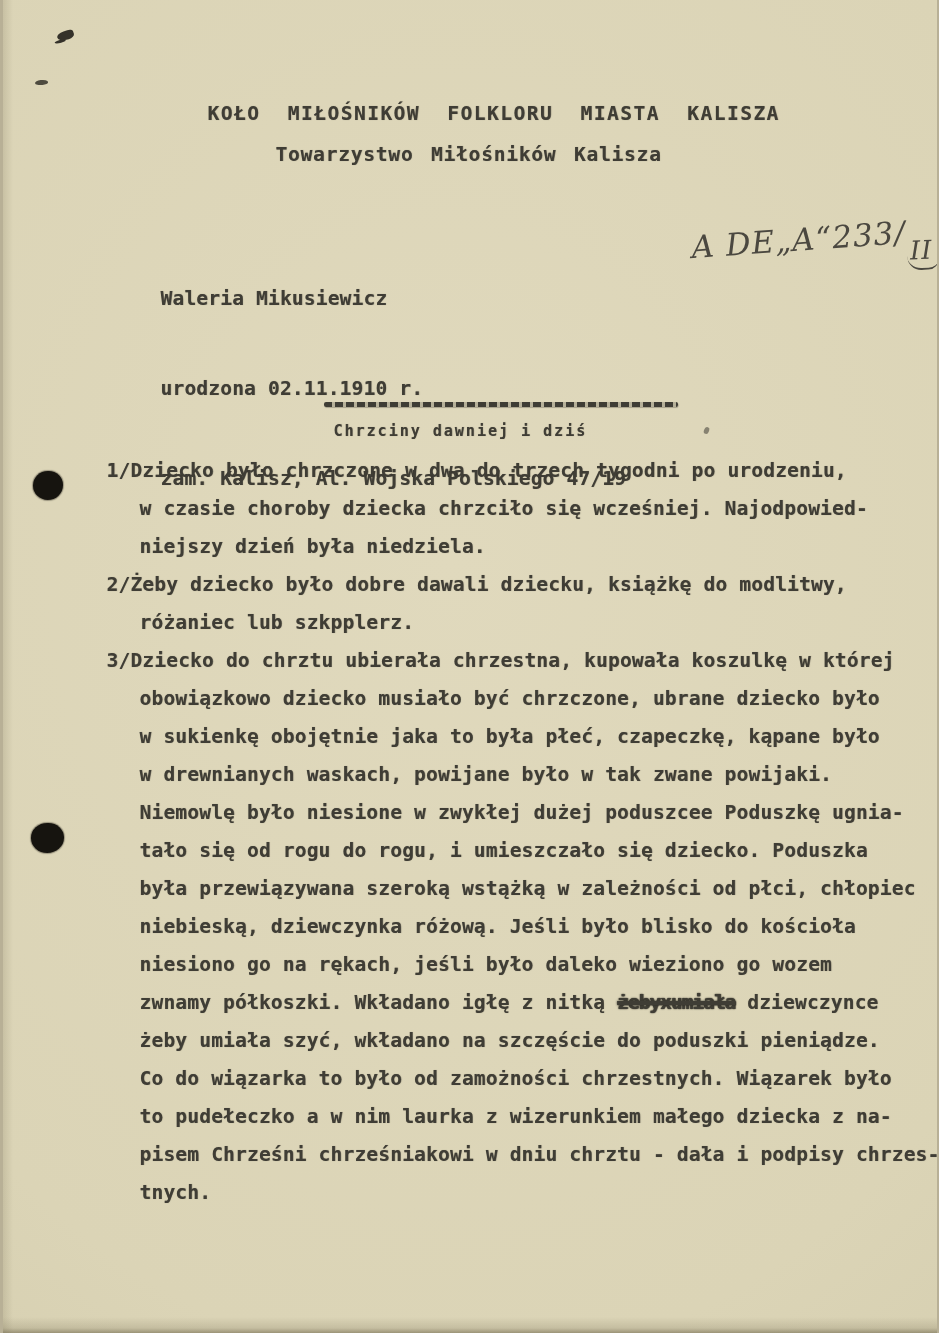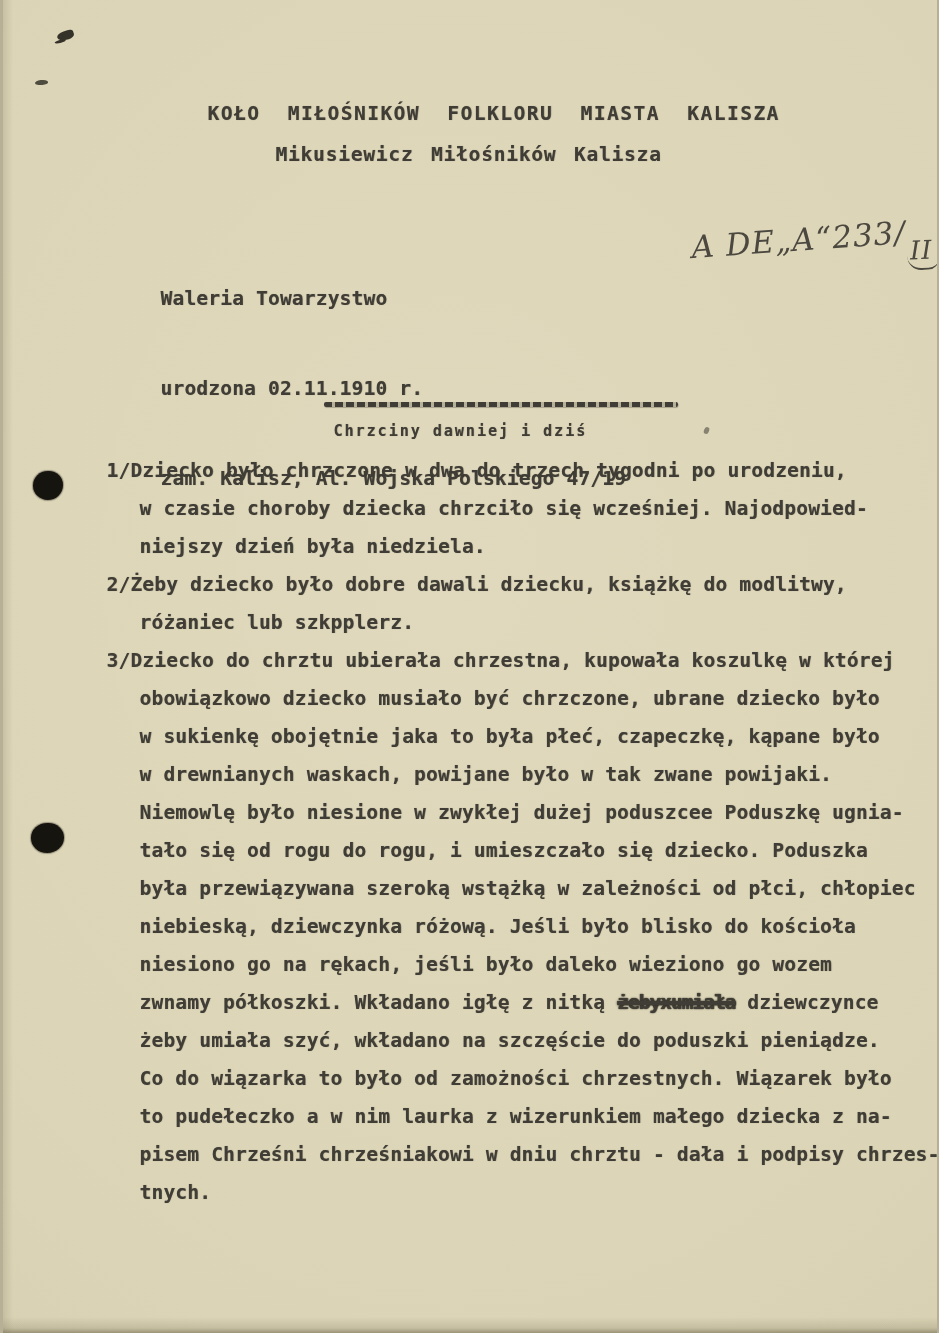--- a/index.html
+++ b/index.html
@@ -77,28 +77,28 @@
 <div class="sheet">
 
   <div class="smudge smudge-1"></div>
   <div class="smudge smudge-2"></div>
   <div class="speck"></div>
 
   <div class="punch-hole hole-top"></div>
   <div class="punch-hole hole-bottom"></div>
 
   <div class="type header1">KOŁO MIŁOŚNIKÓW FOLKLORU MIASTA KALISZA</div>
-  <div class="type header2">Mikusiewicz Miłośników Kalisza</div>
+  <div class="type header2">Towarzystwo Miłośników Kalisza</div>
 
   <div class="annotation">
     <span>A DE„A“233/</span><span class="ann-sub">II</span>
   </div>
 
   <div class="type person-block">
-    <div>Waleria Towarzystwo</div>
+    <div>Waleria Mikusiewicz</div>
     <div>urodzona 02.11.1910 r.</div>
     <div>zam. Kalisz, Al. Wojska Polskiego 47/19</div>
   </div>
 
   <div class="type doc-title">Chrzciny dawniej i dziś</div>
   <div class="title-underline"></div>
 
   <div class="type body-text"><div class="line">1/Dziecko było chrzczone w dwa do trzech tygodni po urodzeniu,</div><div class="line indent">w czasie choroby dziecka chrzciło się wcześniej. Najodpowied-</div><div class="line indent">niejszy dzień była niedziela.</div><div class="line">2/Żeby dziecko było dobre dawali dziecku, książkę do modlitwy,</div><div class="line indent">różaniec lub szkpplerz.</div><div class="line">3/Dziecko do chrztu ubierała chrzestna, kupowała koszulkę w której</div><div class="line indent">obowiązkowo dziecko musiało być chrzczone, ubrane dziecko było</div><div class="line indent">w sukienkę obojętnie jaka to była płeć, czapeczkę, kąpane było</div><div class="line indent">w drewnianych waskach, powijane było w tak zwane powijaki.</div><div class="line indent">Niemowlę było niesione w zwykłej dużej poduszcee Poduszkę ugnia-</div><div class="line indent">tało się od rogu do rogu, i umieszczało się dziecko. Poduszka</div><div class="line indent">była przewiązywana szeroką wstążką w zależności od płci, chłopiec</div><div class="line indent">niebieską, dziewczynka różową. Jeśli było blisko do kościoła</div><div class="line indent">niesiono go na rękach, jeśli było daleko wieziono go wozem</div><div class="line indent"><span>zwnamy półkoszki. Wkładano igłę z nitką </span><span class="struck">żebyxumiała</span><span> dziewczynce</span></div><div class="line indent">żeby umiała szyć, wkładano na szczęście do poduszki pieniądze.</div><div class="line indent">Co do wiązarka to było od zamożności chrzestnych. Wiązarek było</div><div class="line indent">to pudełeczko a w nim laurka z wizerunkiem małego dziecka z na-</div><div class="line indent">pisem Chrześni chrześniakowi w dniu chrztu - dała i podpisy chrzes-</div><div class="line indent">tnych.</div></div>
 
 </div>

